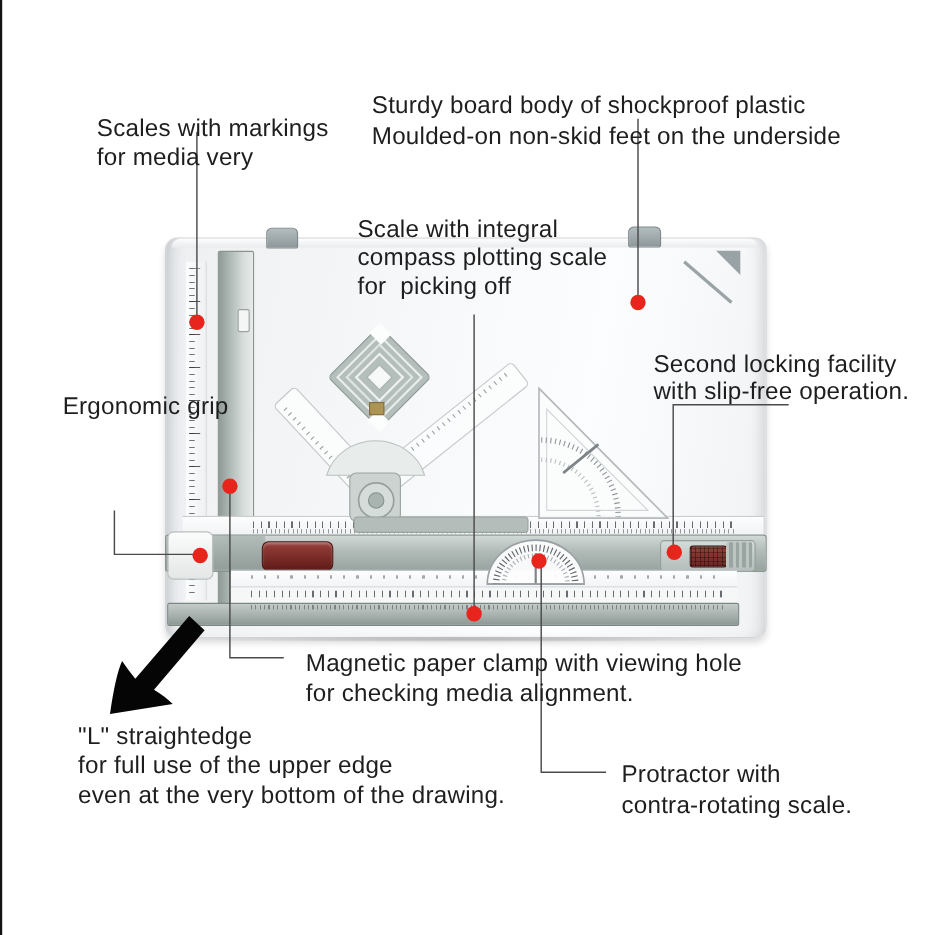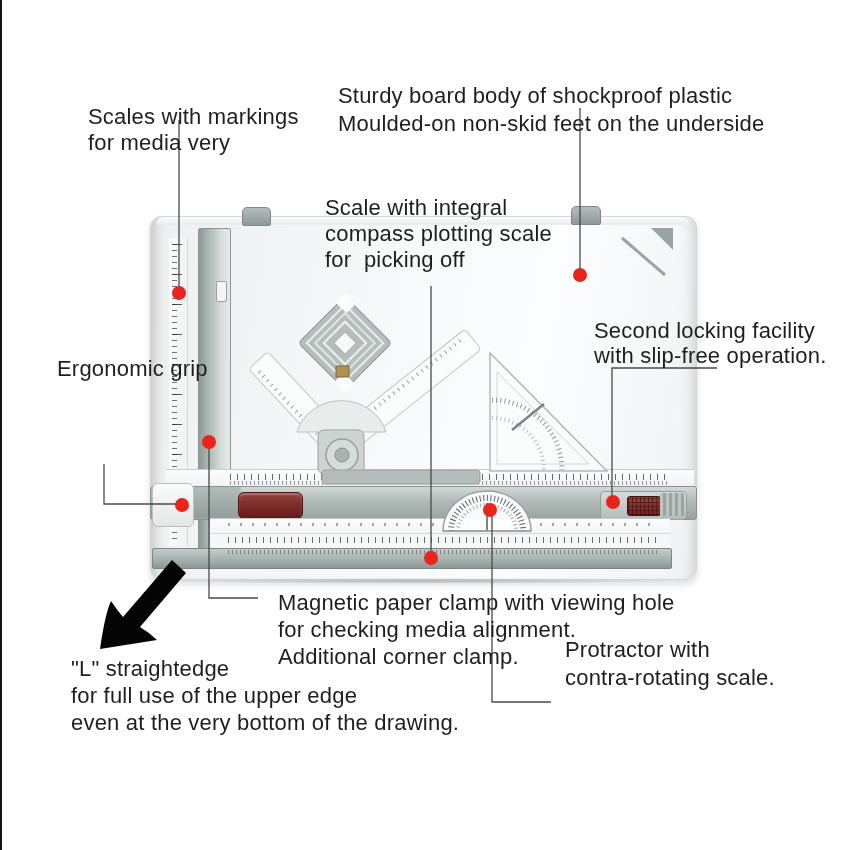--- a/index.html
+++ b/index.html
@@ -176,25 +176,24 @@
   <div>with slip-free operation.</div>
 </div>
 
 <div class="callout" style="left:57px;top:357px;line-height:23px;">
   <div>Ergonomic grip</div>
 </div>
 
 <div class="callout" style="left:278px;top:547px;line-height:27px;margin-top:42px;">
   <div>Magnetic paper clamp with viewing hole</div>
   <div>for checking media alignment.</div>
-  <div>Additional corner clamp.</div>
 </div>
 
 <div class="callout" style="left:71px;top:655px;line-height:27px;">
   <div>"L" straightedge</div>
   <div>for full use of the upper edge</div>
   <div>even at the very bottom of the drawing.</div>
 </div>
 
-<div class="callout" style="left:565px;top:636px;line-height:28px;">
+<div class="callout" style="left:565px;top:690px;line-height:28px;">
   <div>Protractor with</div>
   <div>contra-rotating scale.</div>
 </div>
 
 </body></html>

